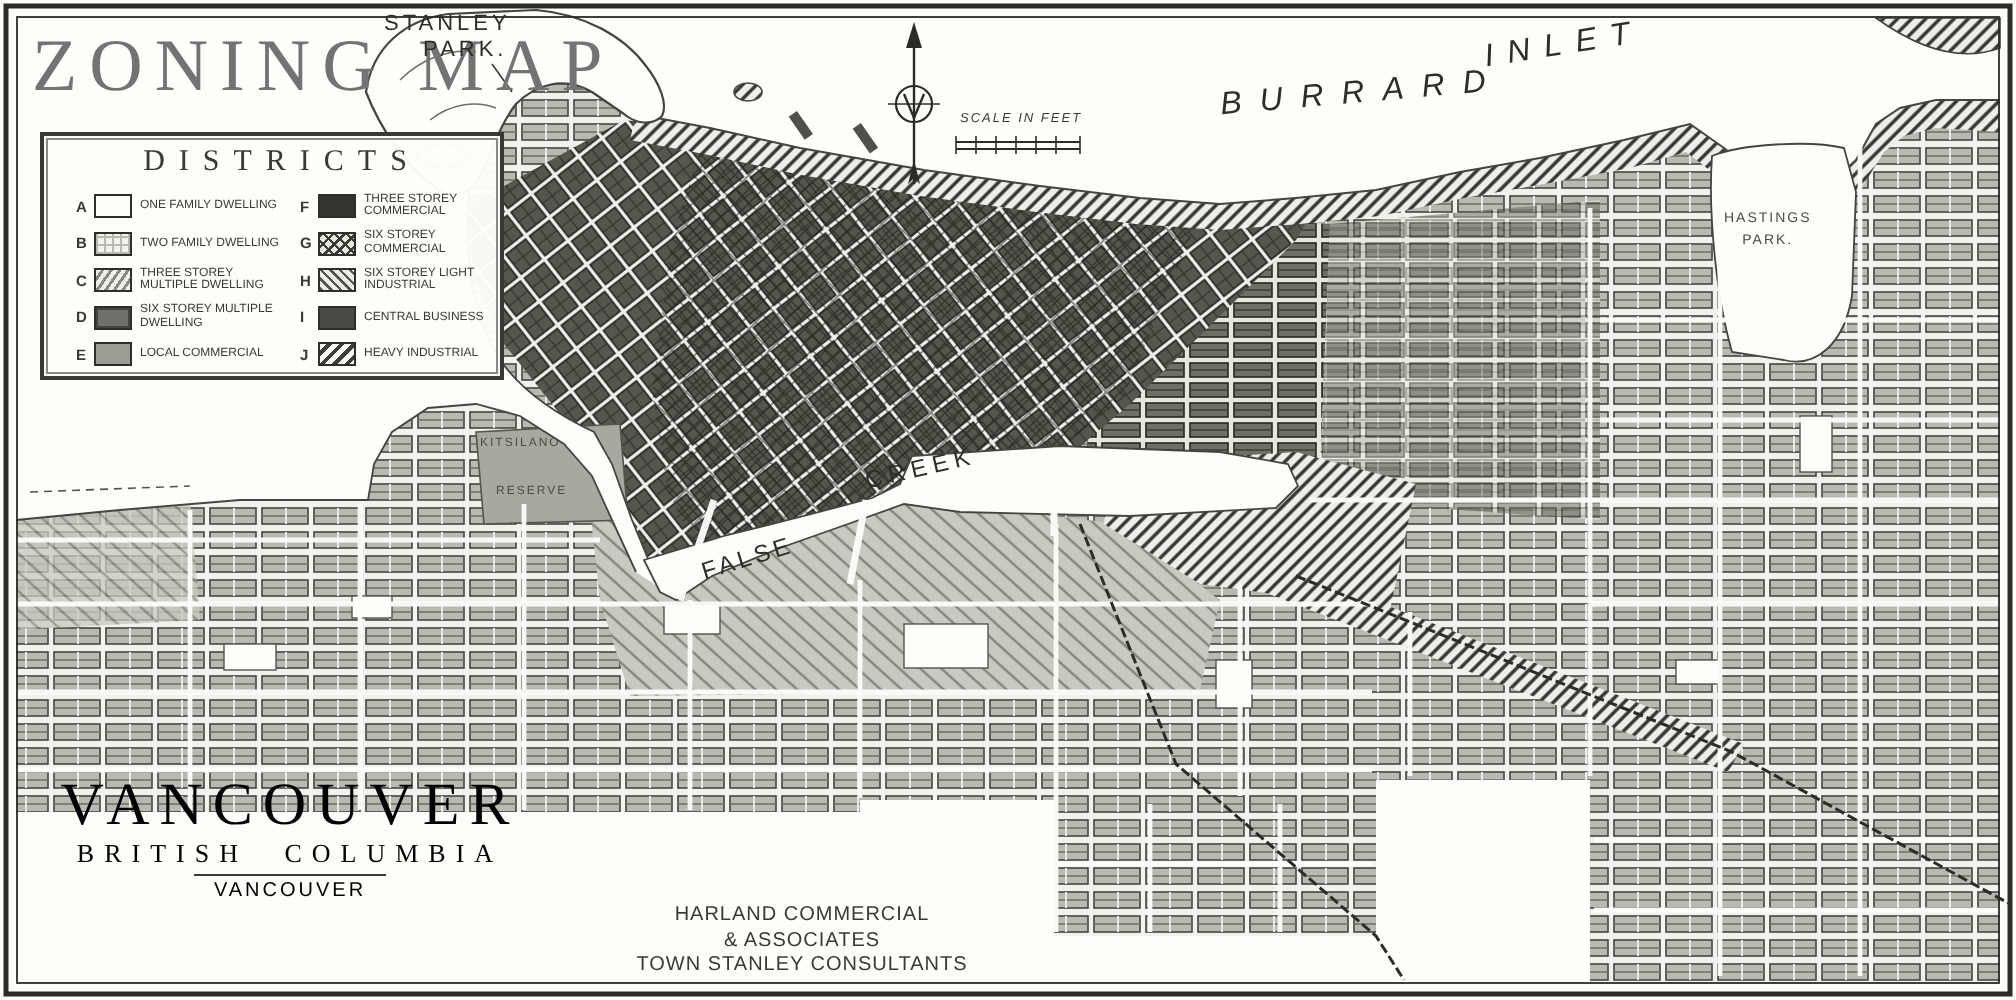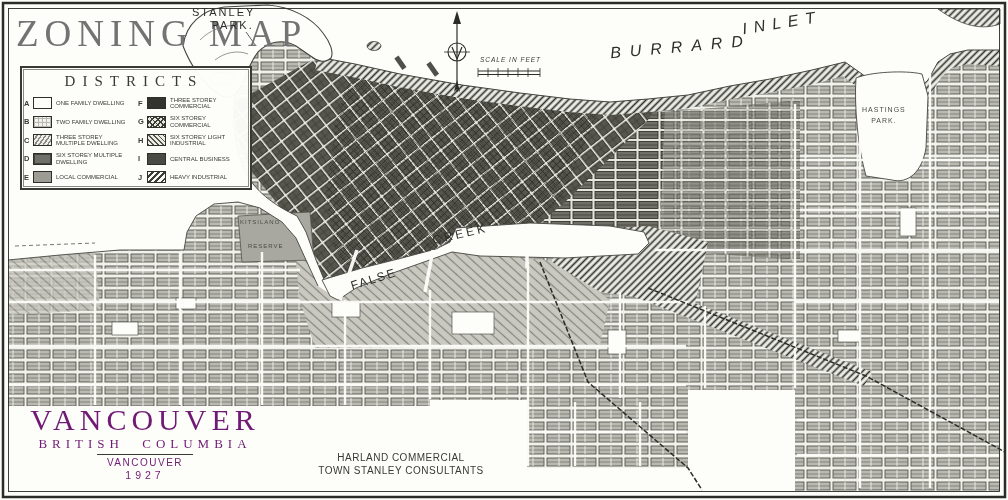--- a/index.html
+++ b/index.html
@@ -11,21 +11,21 @@
   .lbl{position:absolute;white-space:nowrap;color:#2e2e29;}
   .map-title{
     left:16px;top:12px;font-family:"Liberation Serif",serif;
     font-size:37px;letter-spacing:6px;color:#737373;font-weight:400;
   }
   
   .legend{
     position:absolute;left:20px;top:66px;width:232px;height:124px;
     border:2px solid #3a3a34;background:rgba(253,253,250,.97);
     box-shadow:inset 0 0 0 1px #fdfdfa, inset 0 0 0 2px #8a8a82;
-    box-sizing:border-box;padding:4px 6px 2px 2px;
+    box-sizing:border-box;padding:4px 6px 2px 16px;
   }
   .legend-title{
     text-align:center;font-family:"Liberation Serif",serif;font-size:15px;
     letter-spacing:7px;color:#3a3a34;margin:1px 0 4px 0;
   }
   .legend-cols{display:flex;gap:8px;}
   .legend-col{flex:1;display:flex;flex-direction:column;}
   .legend-item{display:flex;align-items:center;height:18.5px;}
   .lg-key{width:9px;font-size:7.5px;font-weight:bold;color:#3a3a34;}
   .lg-sw{width:17px;height:10px;border:1px solid #2f2f2a;margin-right:4px;flex:none;}
@@ -46,21 +46,21 @@
   .stanley{left:192px;top:6px;font-size:11px;letter-spacing:2px;line-height:1.2;text-align:center;}
   .burrard{left:610px;top:38px;font-size:16px;letter-spacing:9px;transform:rotate(-5deg);font-style:italic;}
   .inlet{left:742px;top:14px;font-size:16px;letter-spacing:7px;transform:rotate(-9deg);font-style:italic;}
   .scalefeet{left:480px;top:56px;font-size:6.5px;font-style:italic;letter-spacing:1px;color:#3a3a34;}
   .hastings{left:862px;top:104px;font-size:7px;letter-spacing:1px;line-height:1.6;text-align:center;color:#4a4a45;}
   .false-lbl{left:350px;top:272px;font-size:12px;letter-spacing:2px;transform:rotate(-17deg);}
   .creek-lbl{left:432px;top:227px;font-size:12px;letter-spacing:3px;transform:rotate(-13deg);}
   .kits1{left:240px;top:219px;font-size:6px;letter-spacing:1px;color:#4c4c46;}
   .kits2{left:248px;top:243px;font-size:6px;letter-spacing:1px;color:#4c4c46;}
   
-  .credits-left{position:absolute;left:26px;top:405px;width:238px;text-align:center;color:#701a75;}
+  .credits-left{position:absolute;left:26px;top:388px;width:238px;text-align:center;color:#000000;}
   .cl-city{font-family:"Liberation Serif",serif;font-size:30px;letter-spacing:5px;line-height:1.0;}
   .cl-prov{font-family:"Liberation Serif",serif;font-size:13px;letter-spacing:5px;word-spacing:10px;margin-top:1px;}
   .cl-rule{width:96px;height:1px;background:#3a3a34;margin:2px auto 2px auto;}
   .cl-org1{font-size:10px;letter-spacing:1.5px;}
   .cl-org2{font-size:10px;letter-spacing:1px;}
   .cl-year{font-size:10.5px;letter-spacing:4px;margin-top:1px;}
   .credits-right{position:absolute;left:296px;top:452px;width:210px;text-align:center;color:#3a3a34;}
   .cr-line{font-size:10px;letter-spacing:.5px;line-height:1.25;}
 </style>
 </head>
@@ -312,21 +312,21 @@
 <div class="lbl creek-lbl">CREEK</div>
 
 <div class="lbl kits1">KITSILANO</div>
 <div class="lbl kits2">RESERVE</div>
 
 <div class="credits-left">
   <div class="cl-city">VANCOUVER</div>
   <div class="cl-prov">BRITISH COLUMBIA</div>
   <div class="cl-rule"></div>
   <div class="cl-org1">VANCOUVER</div>
-  <div class="cl-year">1927</div>
 </div>
 
 <div class="credits-right">
   <div class="cr-line">HARLAND COMMERCIAL</div>
+  <div class="cr-line">&amp; ASSOCIATES</div>
   <div class="cr-line">TOWN STANLEY CONSULTANTS</div>
 </div>
 
 </div>
 
 </body></html>

